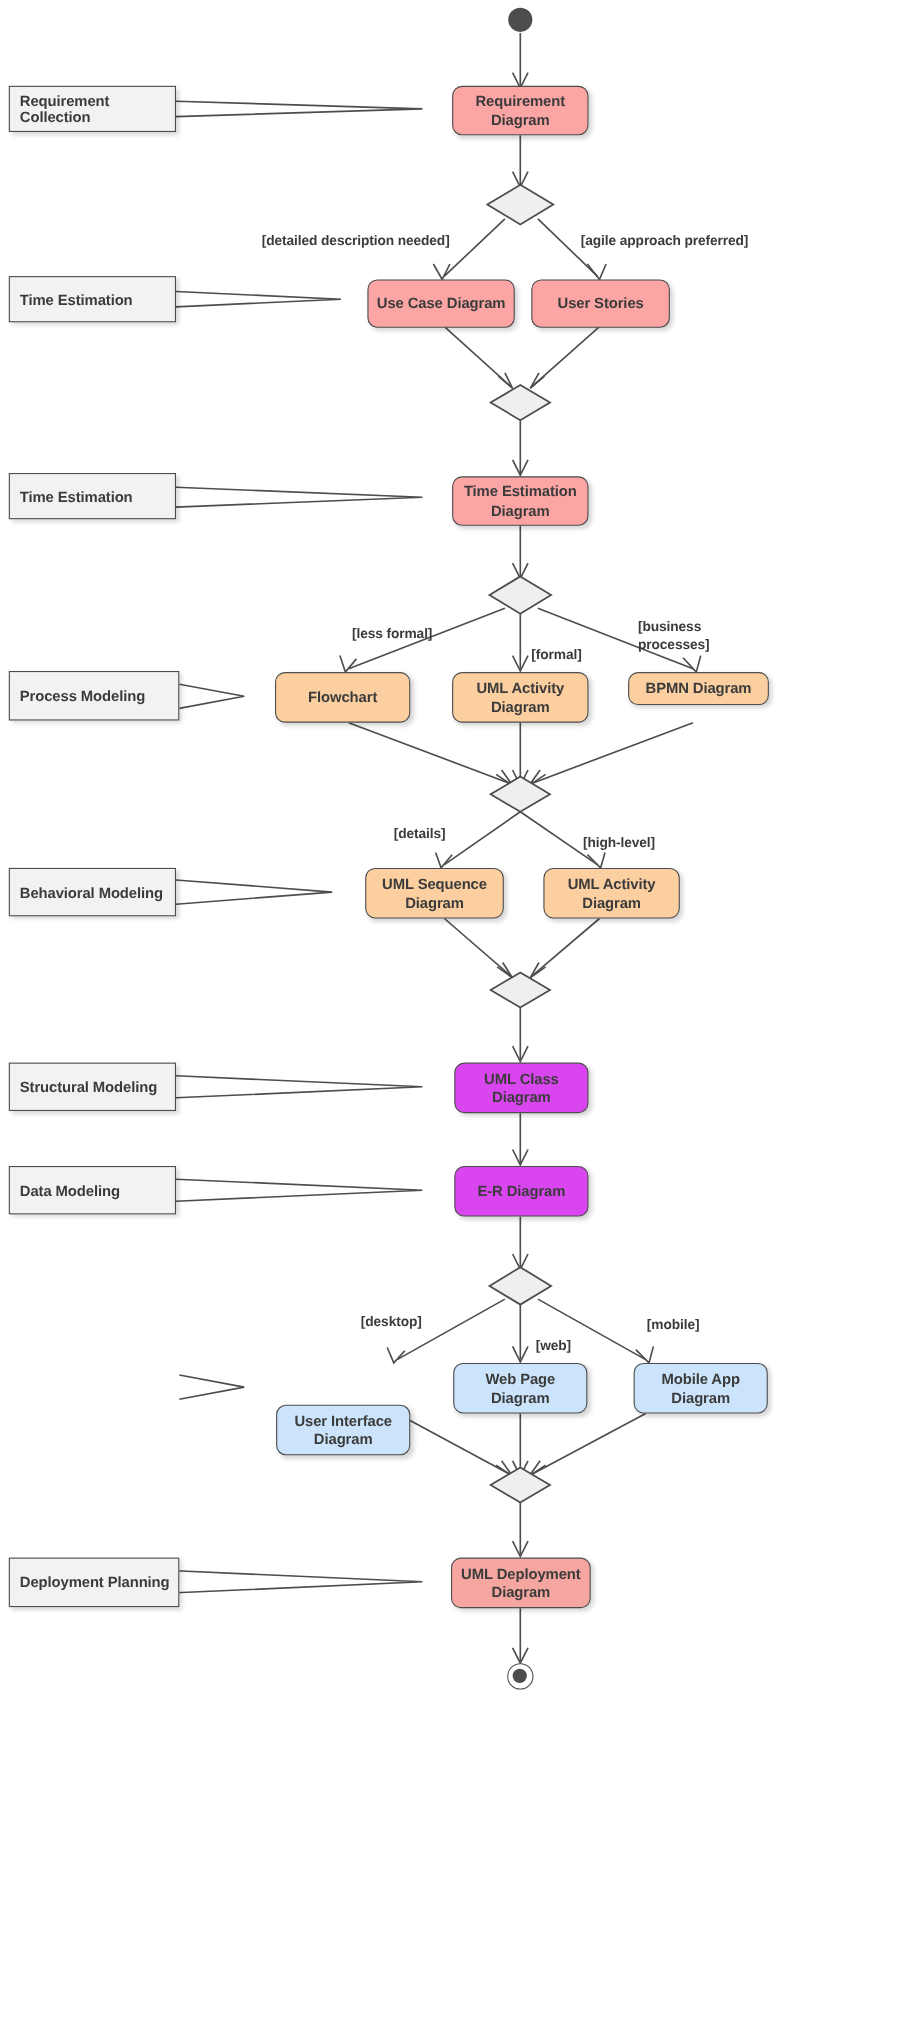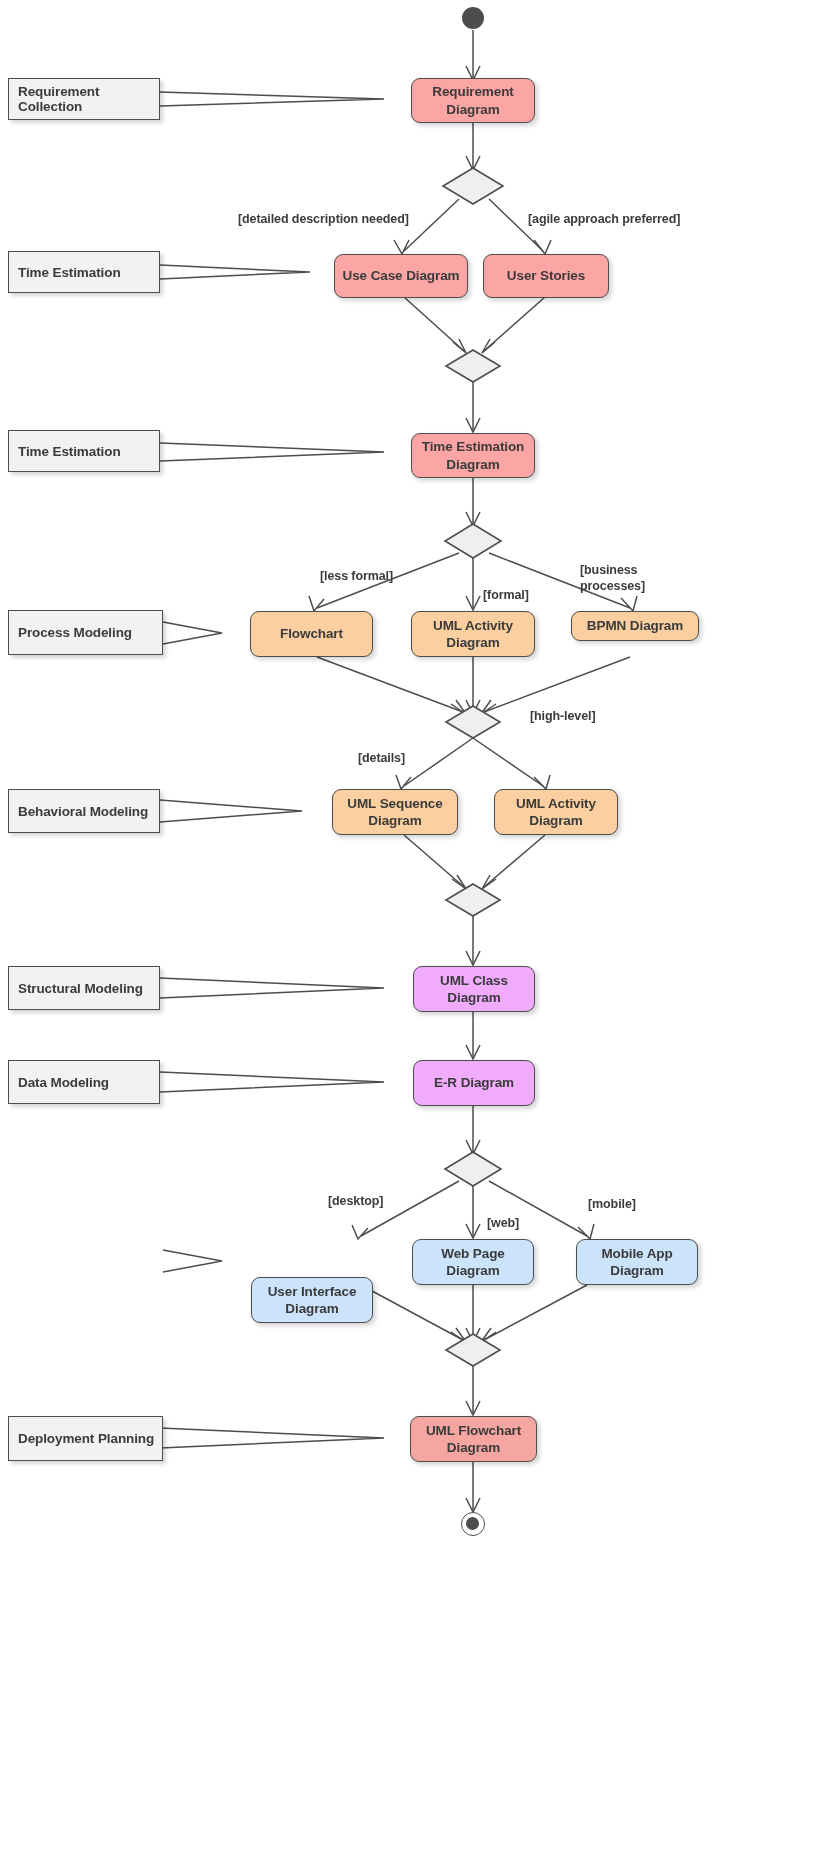--- a/index.html
+++ b/index.html
@@ -38,21 +38,21 @@
     font-size: 13.5px;
     font-weight: bold;
     color: #3b3b3b;
     line-height: 1.28;
     letter-spacing: -0.1px;
     padding: 2px 6px;
     box-shadow: 2.5px 2.5px 4px rgba(0,0,0,0.16);
   }
   .node.green  { background: #fca5a5; }
   .node.orange { background: #fbcfa0; }
-  .node.yellow { background: #f0abfc; }
+  .node.yellow { background: #d946ef; }
   .node.blue   { background: #cbe4fb; }
   .node.red    { background: #f5a6a0; }
 
   
   .note {
     position: absolute;
     box-sizing: border-box;
     background: #f2f2f2;
     border: 1.6px solid #4d4d4d;
     display: flex;
@@ -289,21 +289,21 @@
     <span>User Interface Diagram</span>
   </div>
   <div class="node blue" style="left:412px; top:1239px; width:122px; height:46px;text-align:center;">
     <span>Web Page Diagram</span>
   </div>
   <div class="node blue" style="left:576px; top:1239px; width:122px; height:46px;">
     <span>Mobile App Diagram</span>
   </div>
 
   <div class="node red" style="left:410px; top:1416px; width:127px; height:46px;">
-    <span>UML Flowchart Diagram</span>
+    <span>UML Deployment Diagram</span>
   </div>
 
   <div class="guard" style="left:238px; top:211px;">
     <span>[detailed description needed]</span>
   </div>
   <div class="guard" style="left:528px; top:211px;">
     <span>[agile approach preferred]</span>
   </div>
 
   <div class="guard" style="left:320px; top:568px;">
@@ -312,21 +312,21 @@
   <div class="guard" style="left:483px; top:587px;">
     <span>[formal]</span>
   </div>
   <div class="guard wrap" style="left:580px; top:562px;">
     <span>[business processes]</span>
   </div>
 
   <div class="guard" style="left:358px; top:750px;">
     <span>[details]</span>
   </div>
-  <div class="guard" style="left:530px; top:708px;text-align:center;">
+  <div class="guard" style="left:530px; top:758px;text-align:center;">
     <span>[high-level]</span>
   </div>
 
   <div class="guard" style="left:328px; top:1193px;">
     <span>[desktop]</span>
   </div>
   <div class="guard" style="left:487px; top:1215px;">
     <span>[web]</span>
   </div>
   <div class="guard" style="left:588px; top:1196px;">

